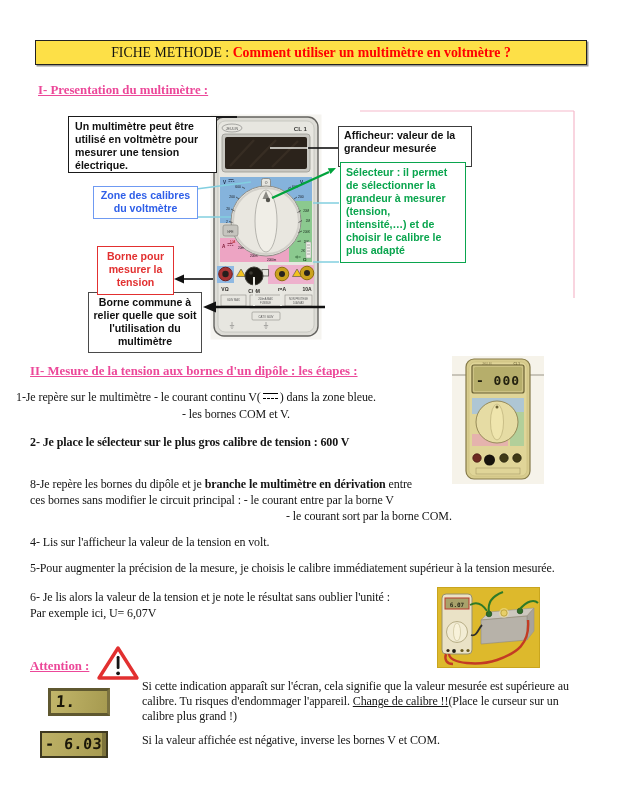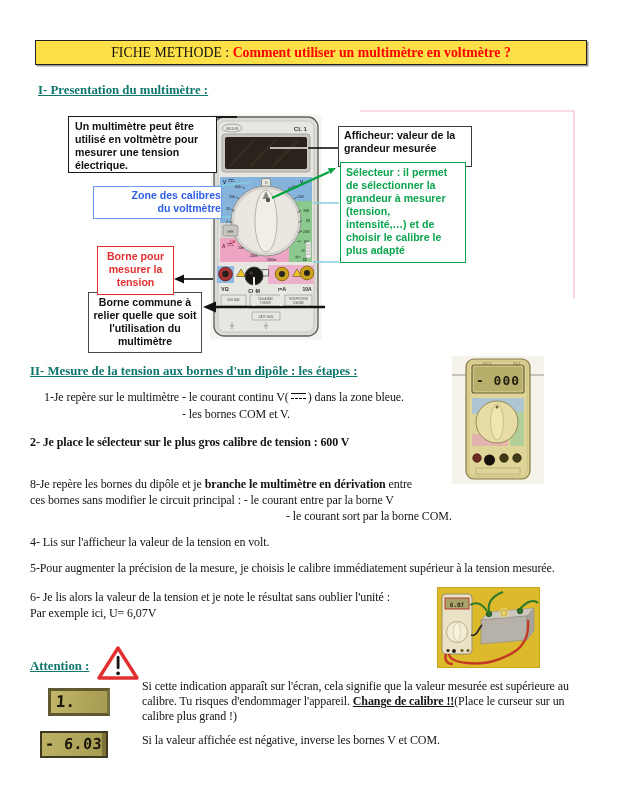--- a/index.html
+++ b/index.html
@@ -5,34 +5,34 @@
   html,body{margin:0;padding:0;background:#888;}
   .page{position:relative;width:618px;height:800px;background:#ffffff;overflow:hidden;
         font-family:"Liberation Serif","DejaVu Serif",serif;}
   .abs{position:absolute;}
   
   #title-box{position:absolute;left:35px;top:40px;width:550px;height:23px;background:#fde047;
              border:1.4px solid #222;box-shadow:1.5px 1.5px 0 #9a9a9a;text-align:center;
              font:13.8px/23px "Liberation Serif",serif;color:#111;white-space:nowrap;}
   #title-box .red{color:#ff0000;font-weight:bold;}
   
-  .heading{position:absolute;font:bold 12.8px/16px "Liberation Serif",serif;color:#0f766e;white-space:nowrap;}
+  .heading{position:absolute;font:bold 12.8px/16px "Liberation Serif",serif;color:#ec4899;white-space:nowrap;}
   .heading span{text-decoration:underline;}
   
   .body-line{position:absolute;font:12px/15px "Liberation Serif",serif;color:#141414;
              white-space:nowrap;letter-spacing:-0.1px;}
   .b{font-weight:bold;}
-  .bu{font-weight:bold;text-decoration:underline;text-align:center;}
+  .bu{font-weight:normal;text-decoration:underline;text-align:center;}
   
   .callout{position:absolute;background:#fff;font:bold 10.6px/13px "Liberation Sans",sans-serif;
            color:#101010;z-index:5;}
   .callout div{white-space:nowrap;}
   #co-intro{left:68px;top:116px;width:141px;height:52px;border:1.6px solid #1a1a1a;padding:3px 0 0 6px;}
   #co-zone{left:93px;top:186px;width:103px;height:29px;border:1.2px solid #6f9af2;color:#2f5fe8;
-           text-align:right;padding-top:2px;padding-left:24px;}
+           text-align:center;padding-top:2px;}
   #co-aff{left:338px;top:126px;width:127px;height:29px;border:1.5px solid #3c3c3c;padding:2px 0 8px 5px;}
   #co-sel{left:340px;top:162px;width:111px;height:96px;border:1.5px solid #0aa54e;color:#0aa54e;padding:3px 8px 0 5px;}
   #co-bv{left:97px;top:246px;width:75px;height:44px;border:1.5px solid #e23030;color:#e23030;
          text-align:center;padding-top:3px;}
   #co-bc{left:88px;top:292px;width:112px;height:56px;border:1.6px solid #4a4a4a;text-align:center;padding-top:3px;}
   
   .dc-icon{display:inline-block;width:15px;height:9px;position:relative;vertical-align:0px;margin:0 2px;}
   .dc-icon::before{content:"";position:absolute;left:0;right:0;top:1px;border-top:1.4px solid #000;}
   .dc-icon::after{content:"";position:absolute;left:0;right:0;top:5.5px;border-top:1.4px dashed #000;}
   
@@ -209,21 +209,21 @@
   <div class="callout" id="co-bv">
     <div>Borne pour</div>
     <div>mesurer la</div>
     <div>tension</div>
   </div>
 
   <div class="heading" style="left:30px;top:363px;">
     <span>II- Mesure de la tension aux bornes d'un dipôle : les étapes :</span>
   </div>
 
-  <div class="body-line" style="left:44px;top:390px;">
+  <div class="body-line" style="left:16px;top:390px;">
     <span>1-Je repère sur le multimètre  - le courant continu V(</span><span class="dc-icon"></span><span>) dans la zone bleue.</span>
   </div>
   <div class="body-line" style="left:182px;top:407px;">- les bornes COM et V.</div>
   <div class="body-line b" style="left:30px;top:435px;">2- Je place le sélecteur sur le plus gros calibre de tension : 600 V</div>
   <div class="body-line" style="left:30px;top:477px;">
     <span>8-Je repère les bornes du dipôle et je </span><span class="b">branche le multimètre en dérivation</span><span> entre</span>
   </div>
   <div class="body-line" style="left:30px;top:493px;">ces bornes sans modifier le circuit principal : - le courant entre par la borne V</div>
   <div class="body-line" style="left:286px;top:509px;">- le courant sort par la borne COM.</div>
   <div class="body-line" style="left:30px;top:535px;">4- Lis sur l'afficheur la valeur de la tension en volt.</div>

